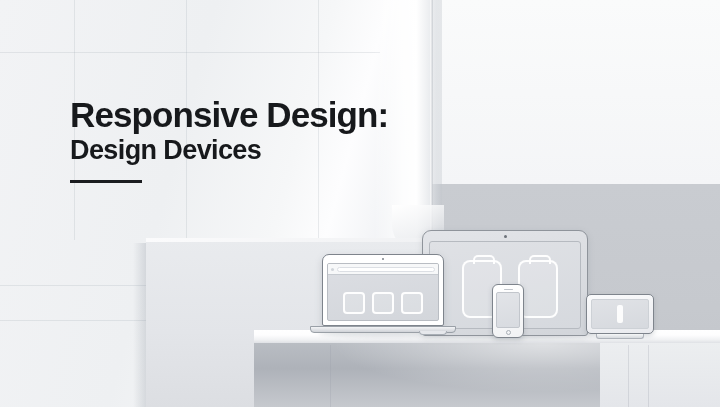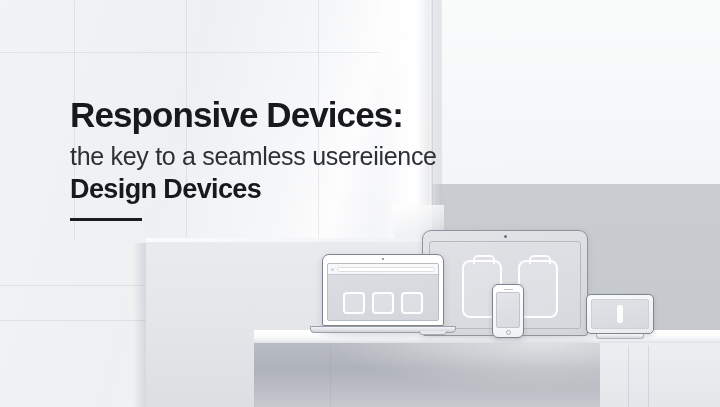--- a/index.html
+++ b/index.html
@@ -293,19 +293,18 @@
   </div>
 
   <div class="device-outline tablet">
     <div class="tablet-screen">
       <span class="tablet-divider"></span>
     </div>
   </div>
   <div class="tablet-foot"></div>
 
   <div class="headline-block">
-    <div class="h-line1">Responsive Devices:</div>
-    <div class="h-line2">the key to a seamless usereiience</div>
+    <div class="h-line1">Responsive Design:</div>
     <div class="h-line3">Design Devices</div>
     <div class="accent-rule"></div>
   </div>
 
 </div>
 
 </body></html>

